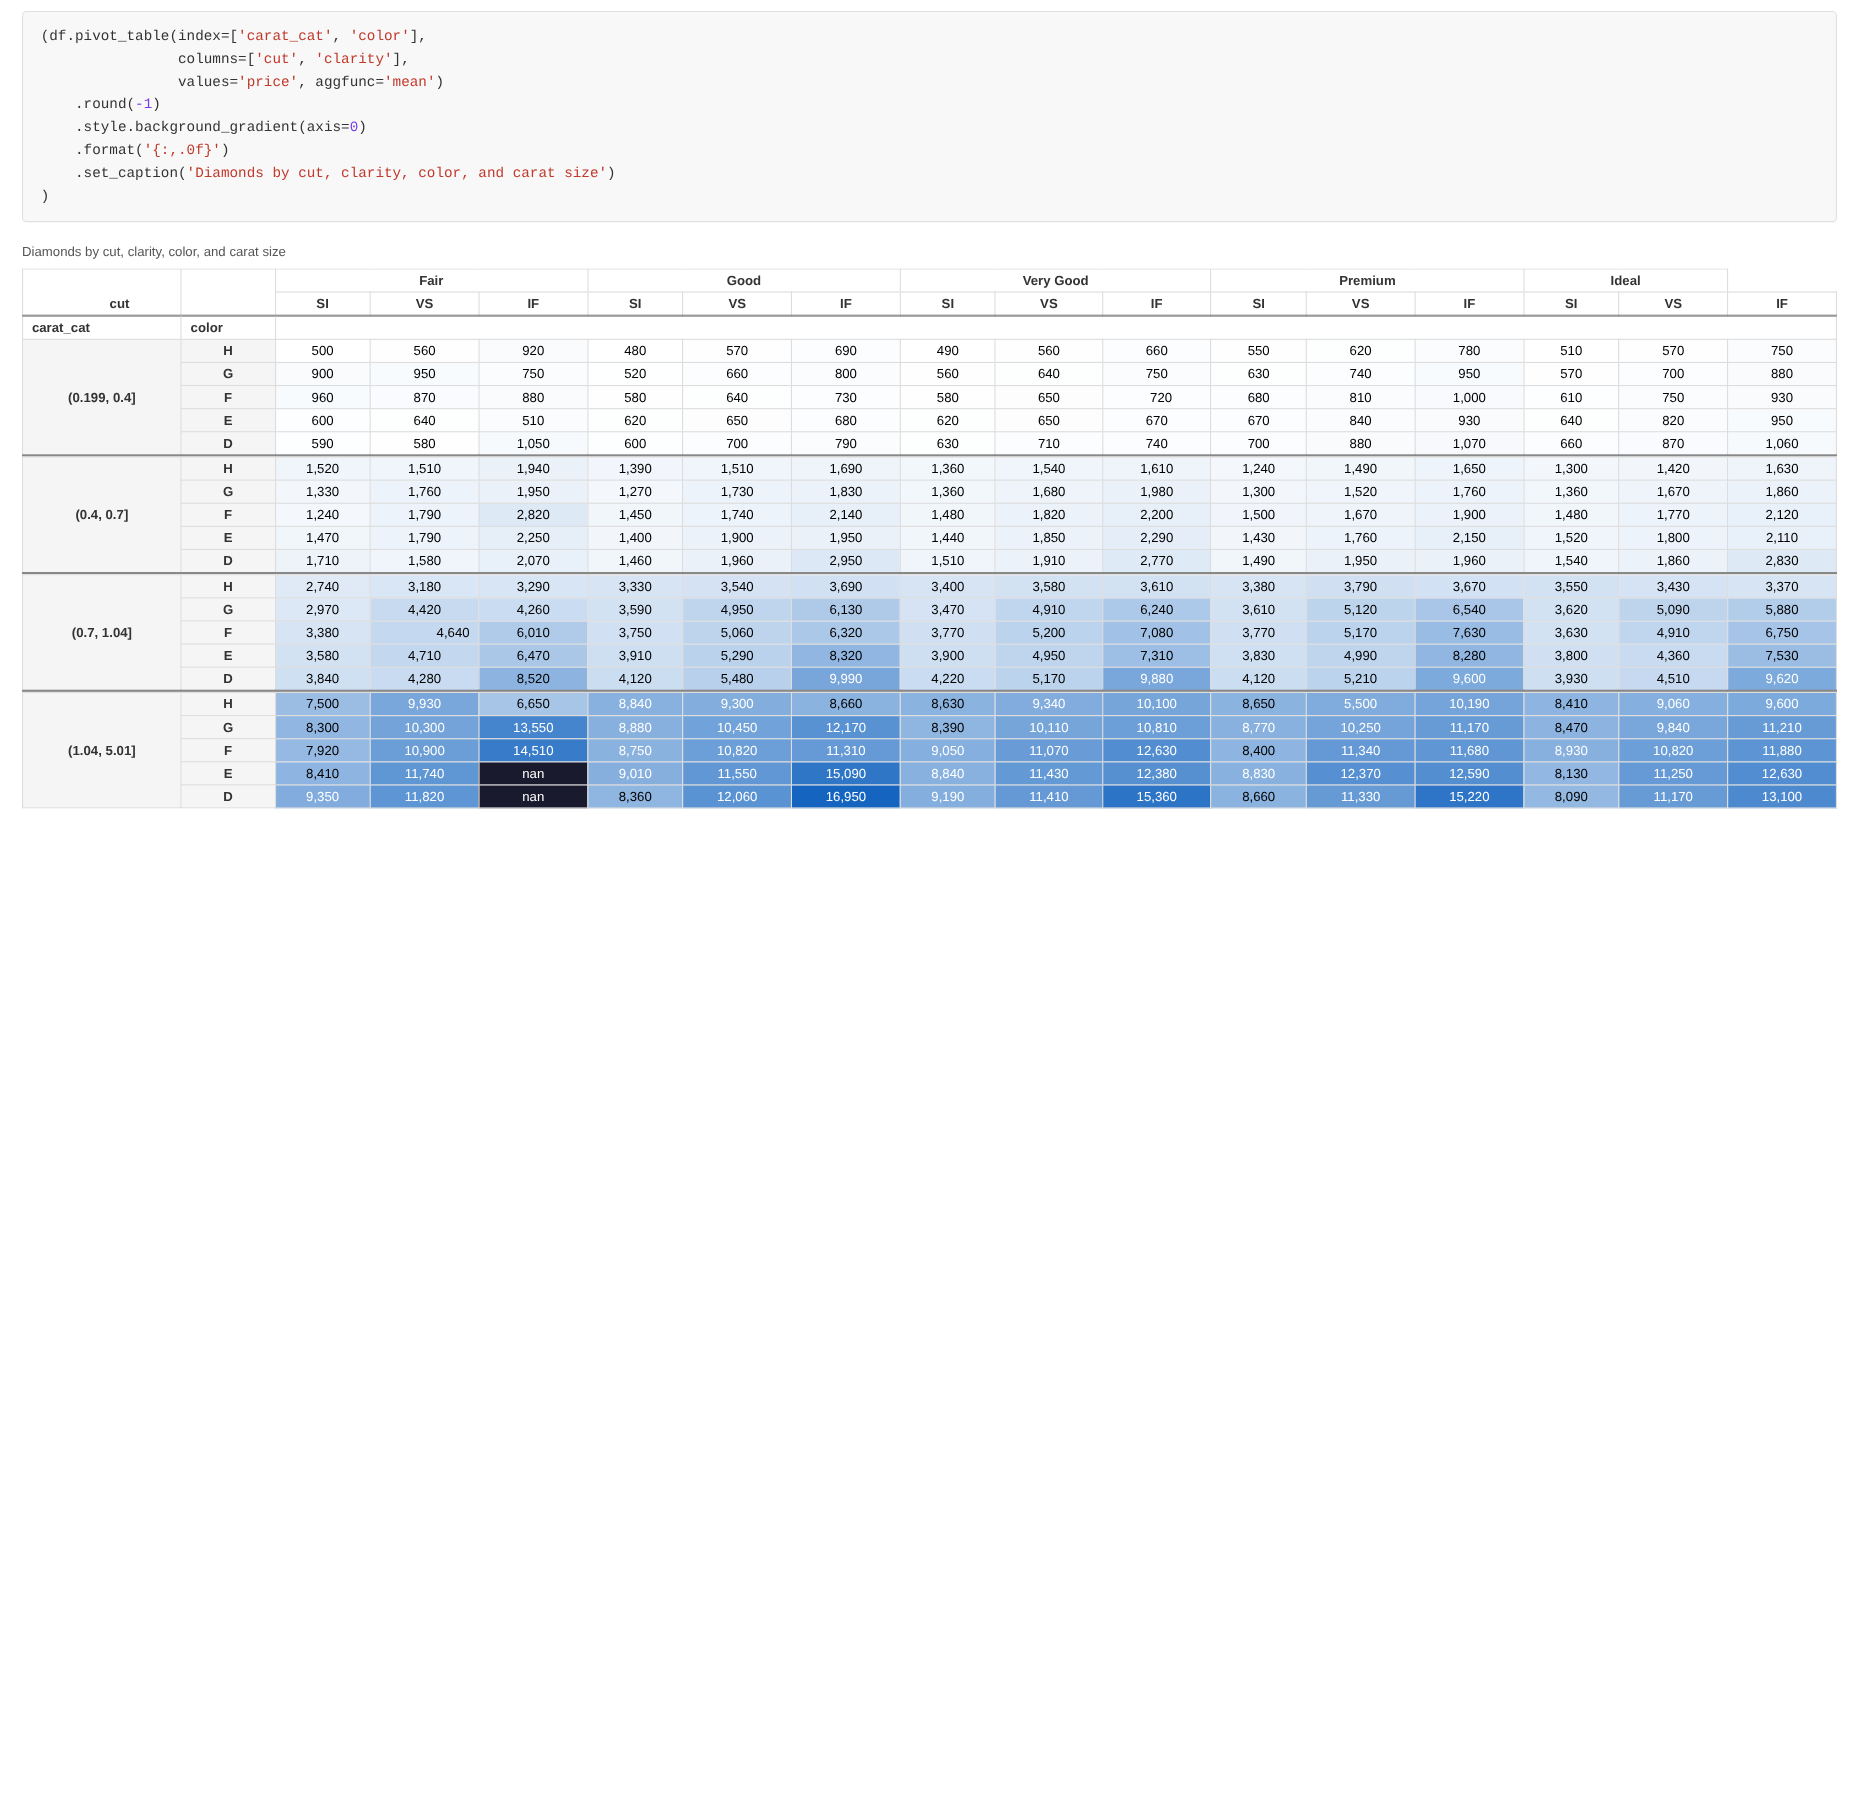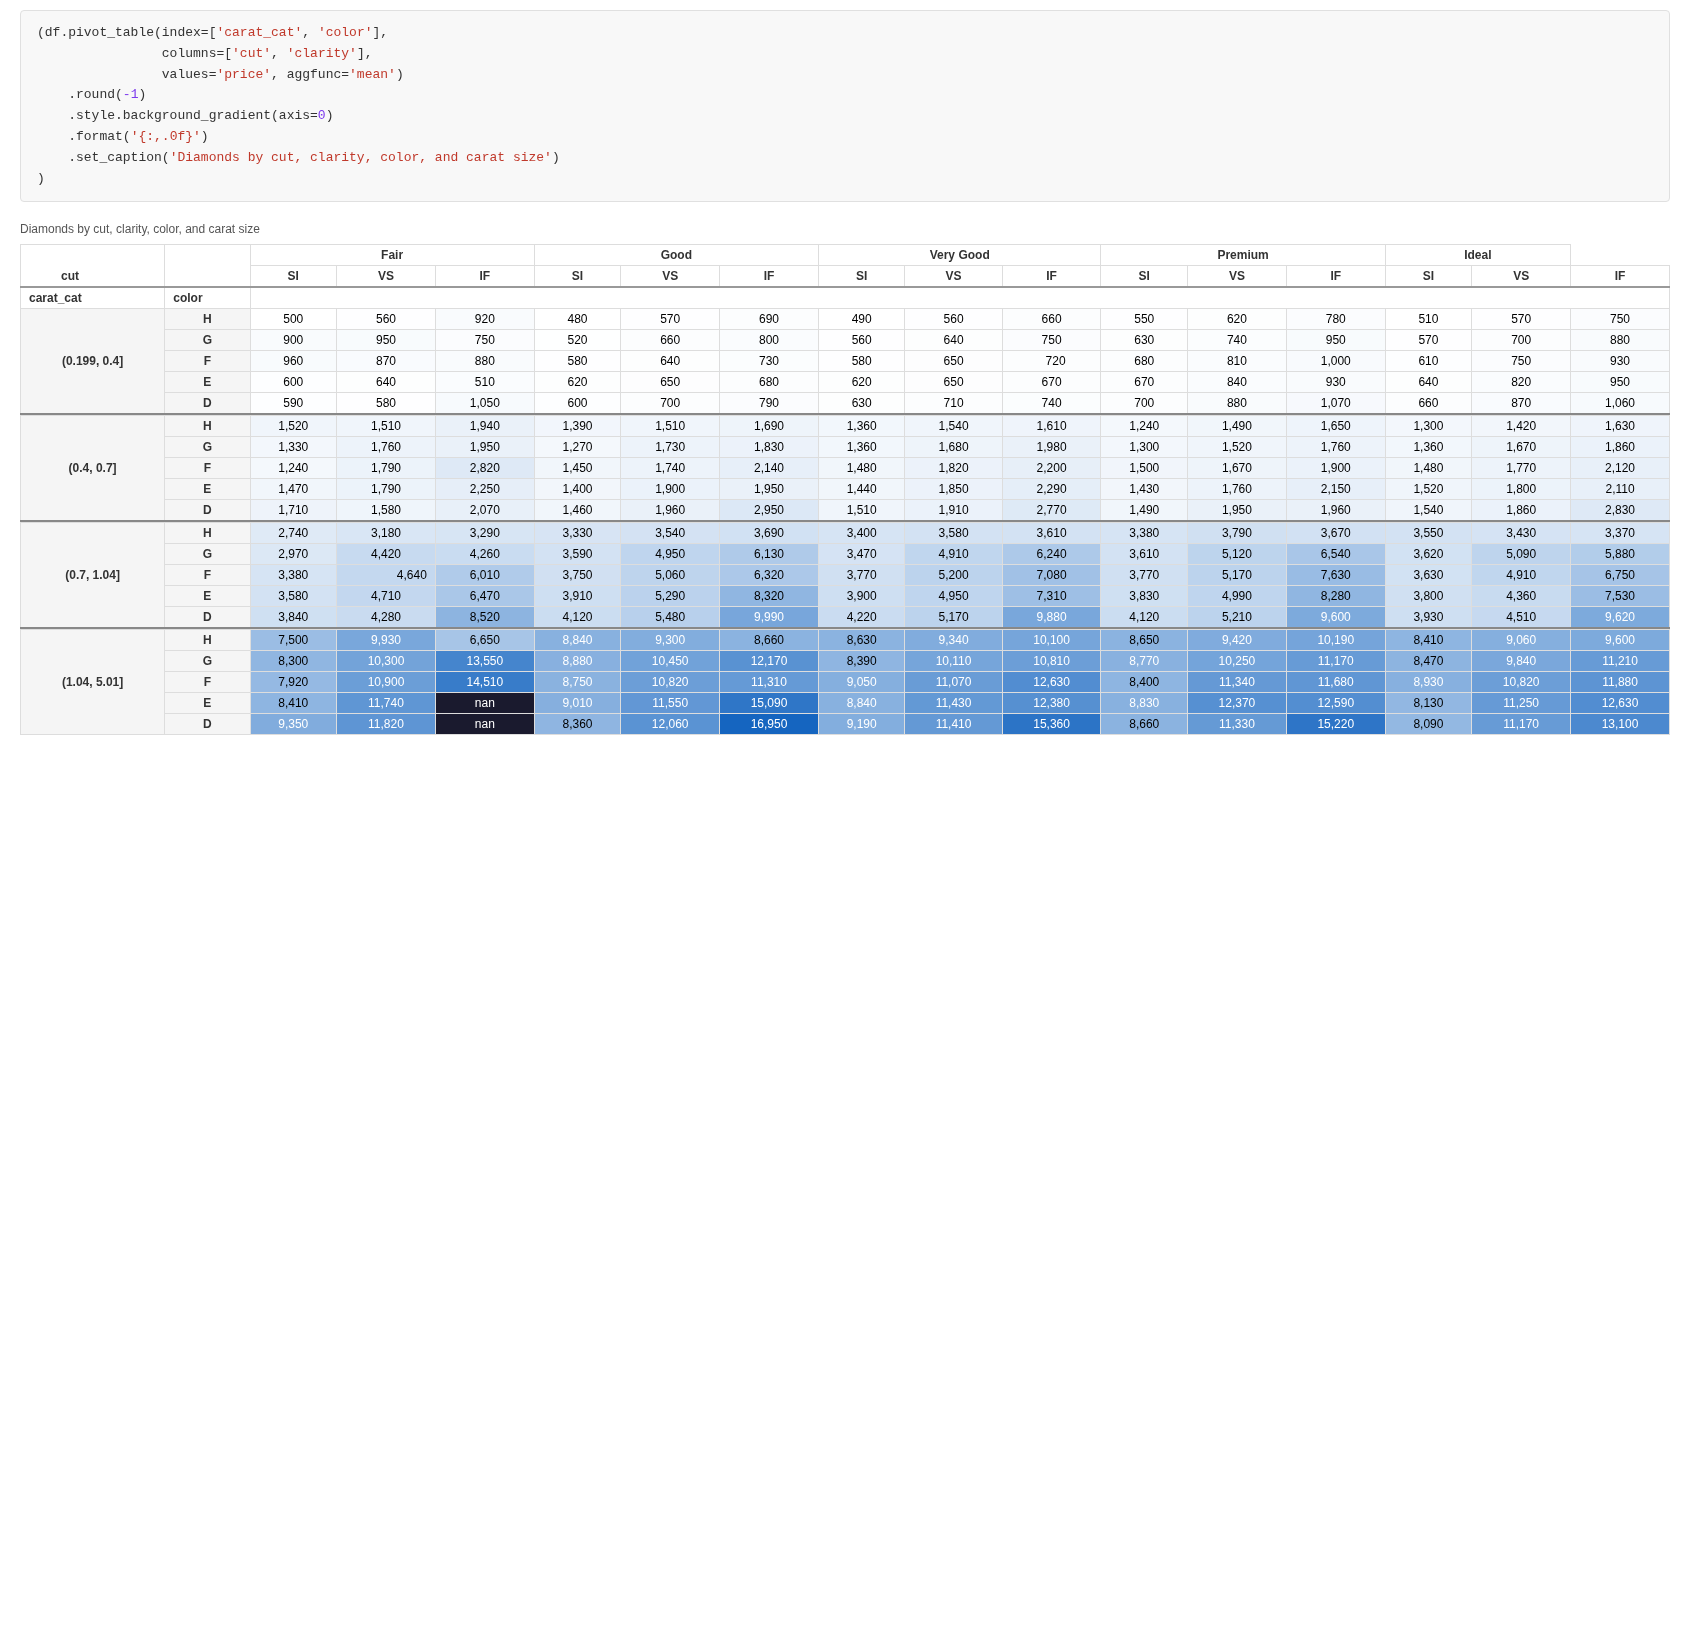--- a/index.html
+++ b/index.html
@@ -75,21 +75,21 @@
 <span class="c-black">    .format(</span><span class="c-red">'{:,.0f}'</span><span class="c-black">)</span>
 <span class="c-black">    .set_caption(</span><span class="c-red">'Diamonds by cut, clarity, color, and carat size'</span><span class="c-black">)</span>
 <span class="c-black">)</span></div>
 
 <div class="table-caption">Diamonds by cut, clarity, color, and carat size</div>
 
 <div style="overflow-x:auto;">
 <table class="pivot-table">
   <thead>
     <tr>
-      <th rowspan="2" style="text-align:left; vertical-align:bottom;padding-left:40px;">cut</th>
+      <th rowspan="2" style="text-align:center; vertical-align:bottom;padding-left:40px;">cut</th>
       <th rowspan="2" style="text-align:right; vertical-align:bottom;"></th>
       <th colspan="3" style="border-bottom:none;">Fair</th>
       <th colspan="3" style="border-bottom:none;">Good</th>
       <th colspan="3" style="border-bottom:none;">Very Good</th>
       <th colspan="3" style="border-bottom:none;">Premium</th>
       <th colspan="2" style="border-bottom:none;">Ideal</th>
     </tr>
     <tr>
       <th>SI</th>
       <th>VS</th>
@@ -402,21 +402,21 @@
           <td style="background-color: rgb(155, 189, 228); color: rgb(0, 0, 0);">7,500</td>
           <td style="background-color: rgb(121, 167, 219); color: rgb(255, 255, 255);">9,930</td>
           <td style="background-color: rgb(167, 197, 231); color: rgb(0, 0, 0);">6,650</td>
           <td style="background-color: rgb(136, 177, 223); color: rgb(255, 255, 255);">8,840</td>
           <td style="background-color: rgb(130, 173, 221); color: rgb(255, 255, 255);">9,300</td>
           <td style="background-color: rgb(139, 179, 224); color: rgb(0, 0, 0);">8,660</td>
           <td style="background-color: rgb(139, 179, 224); color: rgb(0, 0, 0);">8,630</td>
           <td style="background-color: rgb(129, 172, 221); color: rgb(255, 255, 255);">9,340</td>
           <td style="background-color: rgb(118, 165, 218); color: rgb(255, 255, 255);">10,100</td>
           <td style="background-color: rgb(139, 179, 224); color: rgb(0, 0, 0);">8,650</td>
-          <td style="background-color: rgb(128, 171, 221); color: rgb(255, 255, 255);">9,420</td>
+          <td style="background-color: rgb(128, 171, 221); color: rgb(255, 255, 255);">5,500</td>
           <td style="background-color: rgb(117, 164, 218); color: rgb(255, 255, 255);">10,190</td>
           <td style="background-color: rgb(142, 181, 225); color: rgb(0, 0, 0);">8,410</td>
           <td style="background-color: rgb(133, 175, 222); color: rgb(255, 255, 255);">9,060</td>
           <td style="background-color: rgb(125, 170, 220); color: rgb(255, 255, 255);">9,600</td>
         </tr>
         <tr>
           <td class="label-cell" style="text-align: center;">G</td>
           <td style="background-color: rgb(144, 182, 225); color: rgb(0, 0, 0);">8,300</td>
           <td style="background-color: rgb(115, 163, 217); color: rgb(255, 255, 255);">10,300</td>
           <td style="background-color: rgb(69, 133, 205); color: rgb(255, 255, 255);">13,550</td>

